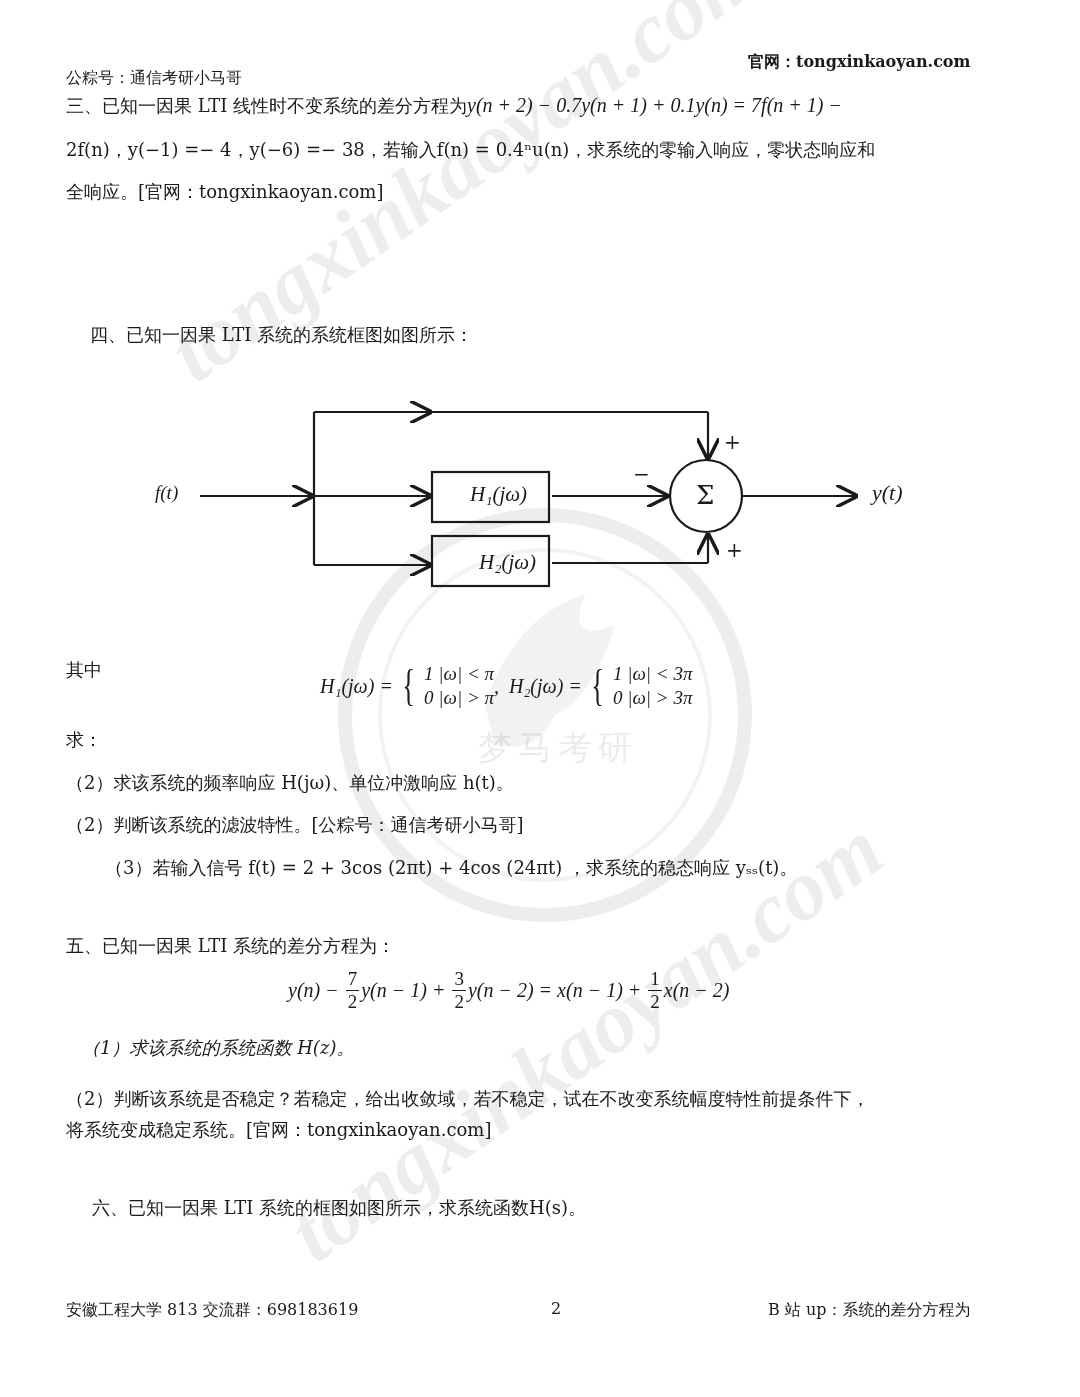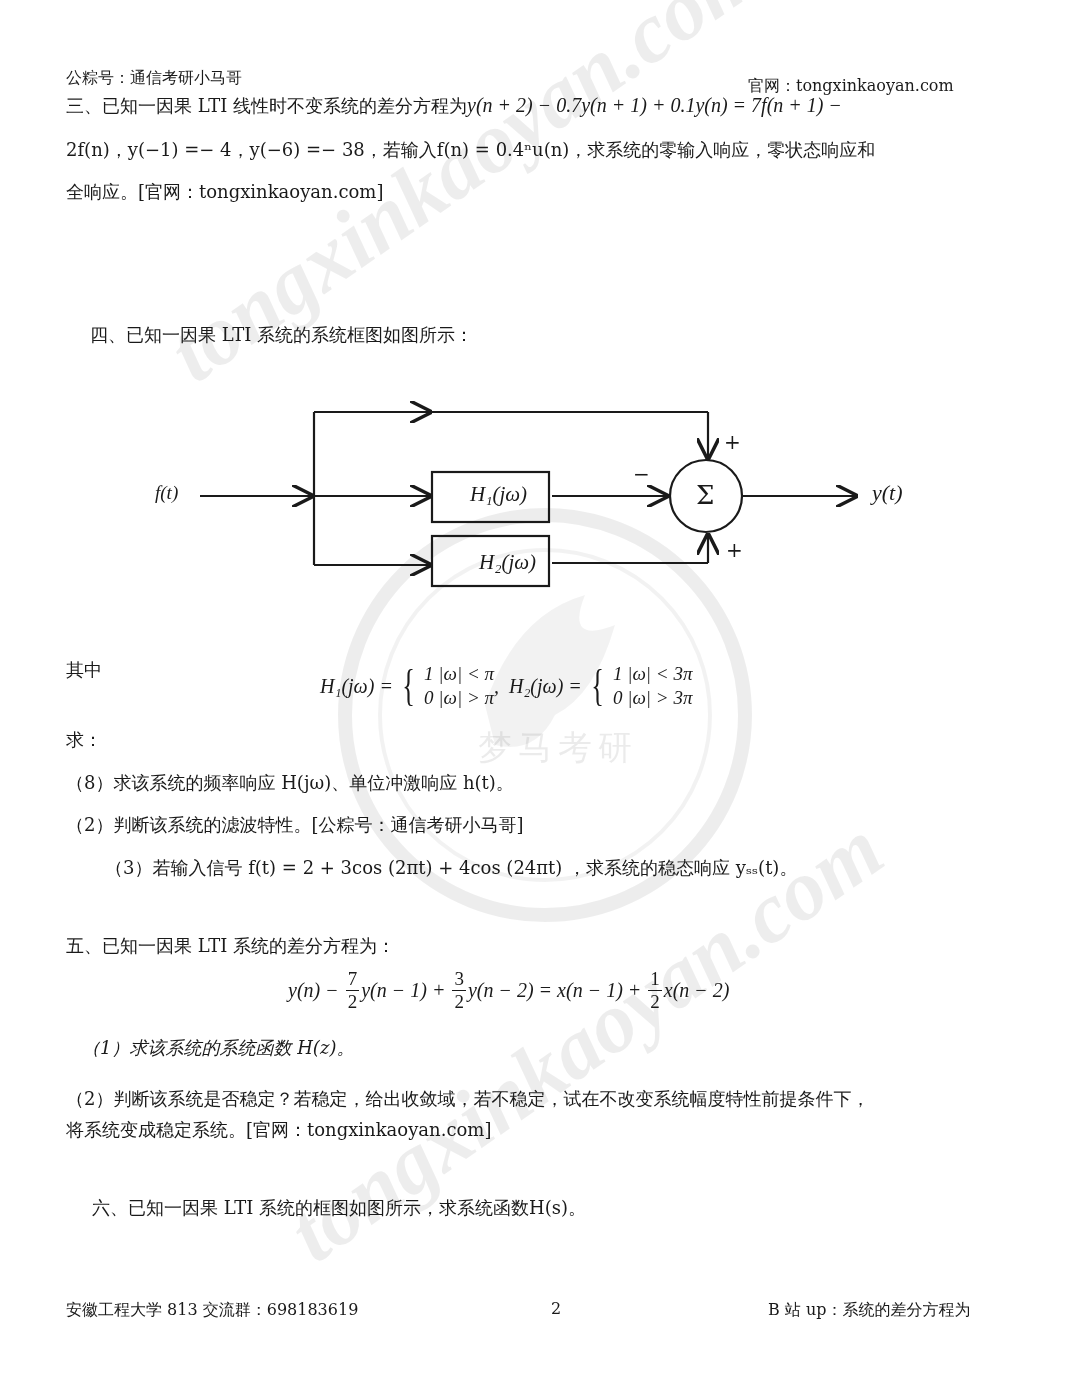--- a/index.html
+++ b/index.html
@@ -23,21 +23,21 @@
 <div class="wm" style="left:150px;top:320px;transform:rotate(-35deg);transform-origin:left top;">tongxinkaoyan.com</div>
 <div class="wm" style="left:270px;top:1200px;transform:rotate(-35deg);transform-origin:left top;">tongxinkaoyan.com</div>
 <svg style="position:absolute;left:335px;top:505px;" width="420" height="420">
   <circle cx="210" cy="210" r="200" fill="none" stroke="rgba(0,0,0,0.07)" stroke-width="14"></circle>
   <circle cx="210" cy="210" r="165" fill="none" stroke="rgba(0,0,0,0.05)" stroke-width="4"></circle>
   <path d="M150 200 Q180 110 250 90 Q230 140 280 120 Q260 190 220 210 Q200 250 160 240 Z" fill="rgba(0,0,0,0.05)"></path>
 </svg>
 <div class="abs" style="left:478px;top:725px;font-size:34px;color:rgba(0,0,0,0.08);letter-spacing:6px;">梦马考研</div>
 
 <div class="abs hdr" style="left:66px;top:68px;">公粽号：通信考研小马哥</div>
-<div class="abs hdr" style="left:748px;top:76px;">官网：tongxinkaoyan.com</div>
+<div class="abs hdr" style="left:748px;top:52px;font-weight:bold;">官网：tongxinkaoyan.com</div>
 
 <div class="abs txt" style="left:66px;top:94px;">
   <span>三、已知一因果 LTI 线性时不变系统的差分方程为</span><span class="math" style="font-size:20px;">y(n + 2) − 0.7y(n + 1) + 0.1y(n) = 7f(n + 1) −</span>
 </div>
 <div class="abs txt" style="left:66px;top:138px;">2f(n)，y(−1) =− 4，y(−6) =− 38，若输入f(n) = 0.4ⁿu(n)，求系统的零输入响应，零状态响应和</div>
 <div class="abs txt" style="left:66px;top:180px;">全响应。[官网：tongxinkaoyan.com]</div>
 
 <div class="abs txt" style="left:66px;top:323px;margin-left:24px;">四、已知一因果 LTI 系统的系统框图如图所示：</div>
 
 <svg style="position:absolute;left:140px;top:390px;" width="800" height="210">
@@ -83,21 +83,21 @@
   </span><span style="vertical-align:middle;">,&nbsp;</span>
   <span style="vertical-align:middle;">H₂(jω) =</span>
   <span class="brace">{</span>
   <span class="cases">
     <span style="display:block;">1    |ω| &lt; 3π</span>
     <span style="display:block;">0    |ω| &gt; 3π</span>
   </span>
 </div>
 
 <div class="abs txt" style="left:66px;top:728px;">求：</div>
-<div class="abs txt" style="left:66px;top:771px;">（8）求该系统的频率响应 H(jω)、单位冲激响应 h(t)。</div>
+<div class="abs txt" style="left:66px;top:771px;">（2）求该系统的频率响应 H(jω)、单位冲激响应 h(t)。</div>
 <div class="abs txt" style="left:66px;top:813px;">（2）判断该系统的滤波特性。[公粽号：通信考研小马哥]</div>
 <div class="abs txt" style="left:66px;top:856px;margin-left:39px;">（3）若输入信号  f(t) = 2 + 3cos (2πt) + 4cos (24πt) ，求系统的稳态响应  yₛₛ(t)。</div>
 
 <div class="abs txt" style="left:66px;top:934px;">五、已知一因果 LTI 系统的差分方程为：</div>
 <div class="abs math" style="left:288px;top:968px;font-size:20px;">
   <span style="vertical-align:middle;">y(n) −</span>
   <span class="frac"><span class="num">7</span><span>2</span></span><span style="vertical-align:middle;">y(n − 1) +</span>
   <span class="frac"><span class="num">3</span><span>2</span></span><span style="vertical-align:middle;">y(n − 2) = x(n − 1) +</span>
   <span class="frac"><span class="num">1</span><span>2</span></span><span style="vertical-align:middle;">x(n − 2)</span>
 </div>

